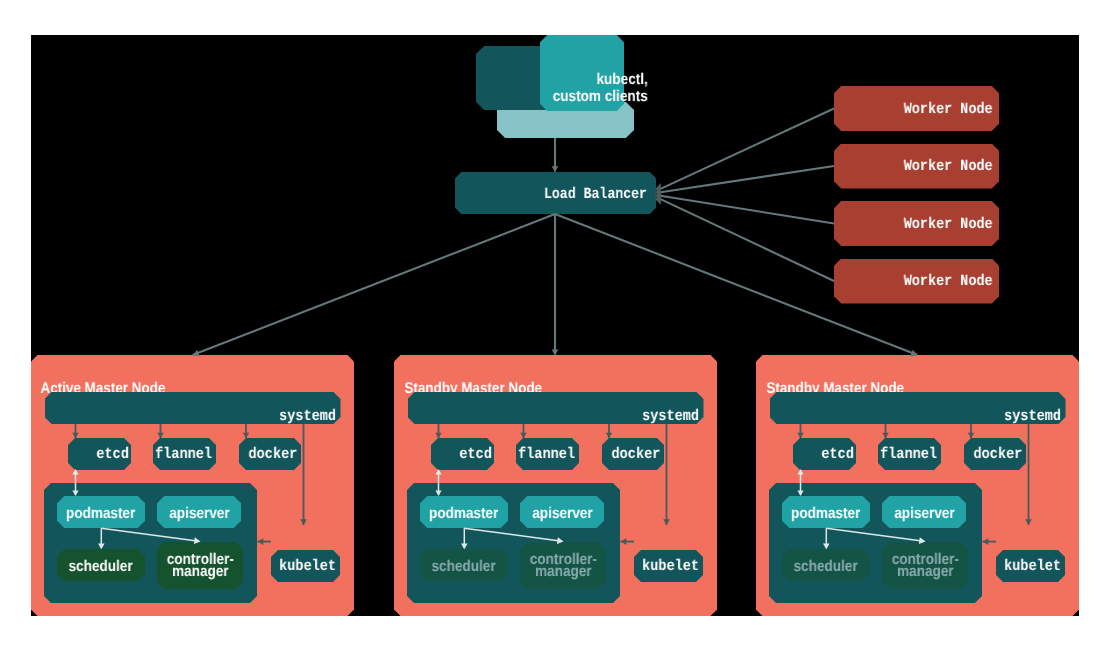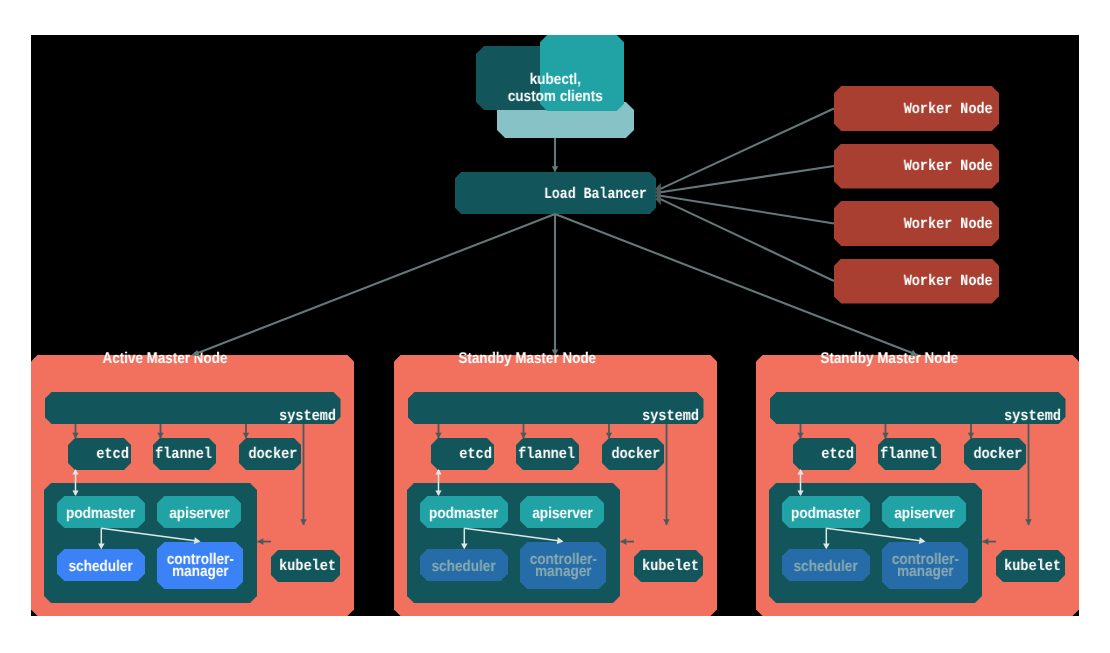--- a/index.html
+++ b/index.html
@@ -15,21 +15,21 @@
 .oct{position:absolute;display:flex;align-items:center;justify-content:flex-end;
      text-align:center;color:#fff;box-sizing:border-box;font-family:Liberation Mono, monospace;}
 .oct span{display:block;line-height:1.15;}
 .txt{display:inline-block;transform:scaleX(.875) translateZ(0);
      transform-origin:center center;white-space:nowrap;will-change:transform;}
 
 
 .master{position:absolute;top:355px;width:323px;height:261px;background:#F1705E;
         clip-path:polygon(6.5px 0,calc(100% - 6.5px) 0,100% 6.5px,100% calc(100% - 6.5px),
                           calc(100% - 6.5px) 100%,6.5px 100%,0 calc(100% - 6.5px),0 6.5px);}
-.master-title{position:absolute;left:0;top:350px;width:267px;text-align:center;
+.master-title{position:absolute;left:0;top:380px;width:267px;text-align:left;
               color:#fff;font-size:15.5px;font-weight:700;}
 .master-title .txt{transform:scaleX(.868) translateZ(0);}
 .systemd{left:13.5px;top:37px;width:296px;height:32px;background:#12565C;
          font-size:15.5px;font-weight:700;padding-top:17px;
          clip-path:polygon(7px 0,calc(100% - 7px) 0,100% 7px,100% calc(100% - 7px),
                            calc(100% - 7px) 100%,7px 100%,0 calc(100% - 7px),0 7px);}
 .svcpill{top:83px;height:32px;background:#12565C;font-size:15.5px;font-weight:700;
          padding-top:2px;
          clip-path:polygon(7px 0,calc(100% - 7px) 0,100% 7px,100% calc(100% - 7px),
                            calc(100% - 7px) 100%,7px 100%,0 calc(100% - 7px),0 7px);margin-left:24px;}
@@ -41,38 +41,38 @@
           text-align:center;color:#fff;font-weight:700;font-size:15.5px;line-height:11.8px;
           padding-top:4px;
           clip-path:polygon(7.3px 0,calc(100% - 7.3px) 0,100% 7.3px,100% calc(100% - 7.3px),
                             calc(100% - 7.3px) 100%,7.3px 100%,0 calc(100% - 7.3px),0 7.3px);}
 .kubelet{top:171px;height:32px;width:69px;background:#12565C;font-size:15.5px;font-weight:700;
          padding-top:2px;
          clip-path:polygon(7px 0,calc(100% - 7px) 0,100% 7px,100% calc(100% - 7px),
                            calc(100% - 7px) 100%,7px 100%,0 calc(100% - 7px),0 7px);margin-top:24px;}
 .dim{opacity:.5;}
 .fill-bright{background:#21A3A6;}
-.fill-light{background:#3b82f6;}
+.fill-light{background:#14532d;}
 
 
 .lb .txt{transform:scaleX(.852) translateZ(0);}
 .lb{left:455px;top:172px;width:201px;height:42px;background:#12565C;
     font-size:15.5px;font-weight:700;padding-top:4px;
     clip-path:polygon(6.2px 0,calc(100% - 6.2px) 0,100% 6.2px,100% calc(100% - 6.2px),
                       calc(100% - 6.2px) 100%,6.2px 100%,0 calc(100% - 6.2px),0 6.2px);}
 .client-back{left:476px;top:46px;width:99px;height:64px;background:#12565C;
     clip-path:polygon(8.1px 0,calc(100% - 8.1px) 0,100% 8.1px,100% calc(100% - 8.1px),
                       calc(100% - 8.1px) 100%,8.1px 100%,0 calc(100% - 8.1px),0 8.1px);}
 .client-mid{left:540px;top:35px;width:84px;height:76px;background:#21A3A6;
     clip-path:polygon(7.2px 0,calc(100% - 7.2px) 0,100% 7.2px,100% calc(100% - 7.2px),
                       calc(100% - 7.2px) 100%,7.2px 100%,0 calc(100% - 7.2px),0 7.2px);}
 .client-front{left:497px;top:102px;width:137px;height:36px;background:#87C3C6;
     clip-path:polygon(8.1px 0,calc(100% - 8.1px) 0,100% 8.1px,100% calc(100% - 8.1px),
                       calc(100% - 8.1px) 100%,8.1px 100%,0 calc(100% - 8.1px),0 8.1px);}
-.client-label{position:absolute;left:455px;top:71.5px;width:200px;text-align:center;
+.client-label{position:absolute;left:455px;top:71.5px;width:200px;text-align:right;
               color:#fff;font-size:15.5px;font-weight:700;line-height:16.8px;}
 
 #wires path{fill:none;}
 #wires .wg{stroke:#64787A;stroke-width:2.1;}
 #wires .wgf{fill:#64787A;stroke:none;}
 #wires .wgf2{fill:#4F5A5A;stroke:none;}
 #wires .wd{stroke:#4A5A5C;stroke-width:1.8;}
 #wires .wdf{fill:#4A5A5C;stroke:none;}
 #wires .wl{stroke:#DDE8E8;stroke-width:1.5;}
 #wires .wlf{fill:#DDE8E8;stroke:none;}

